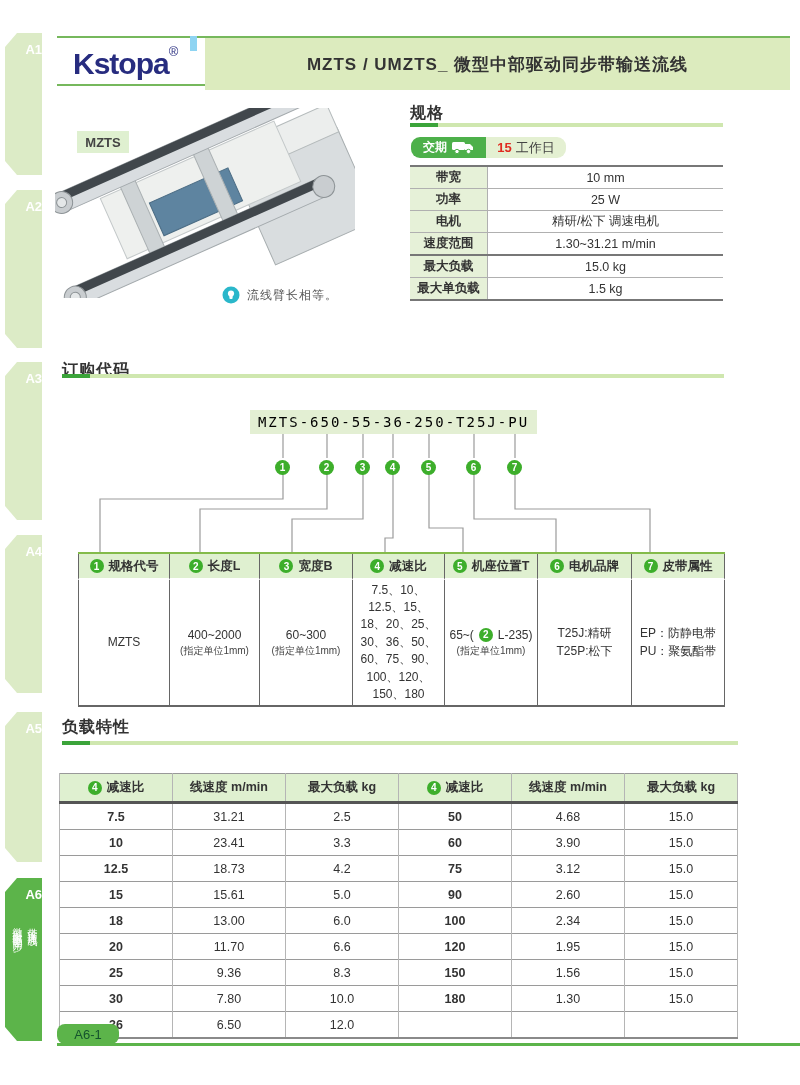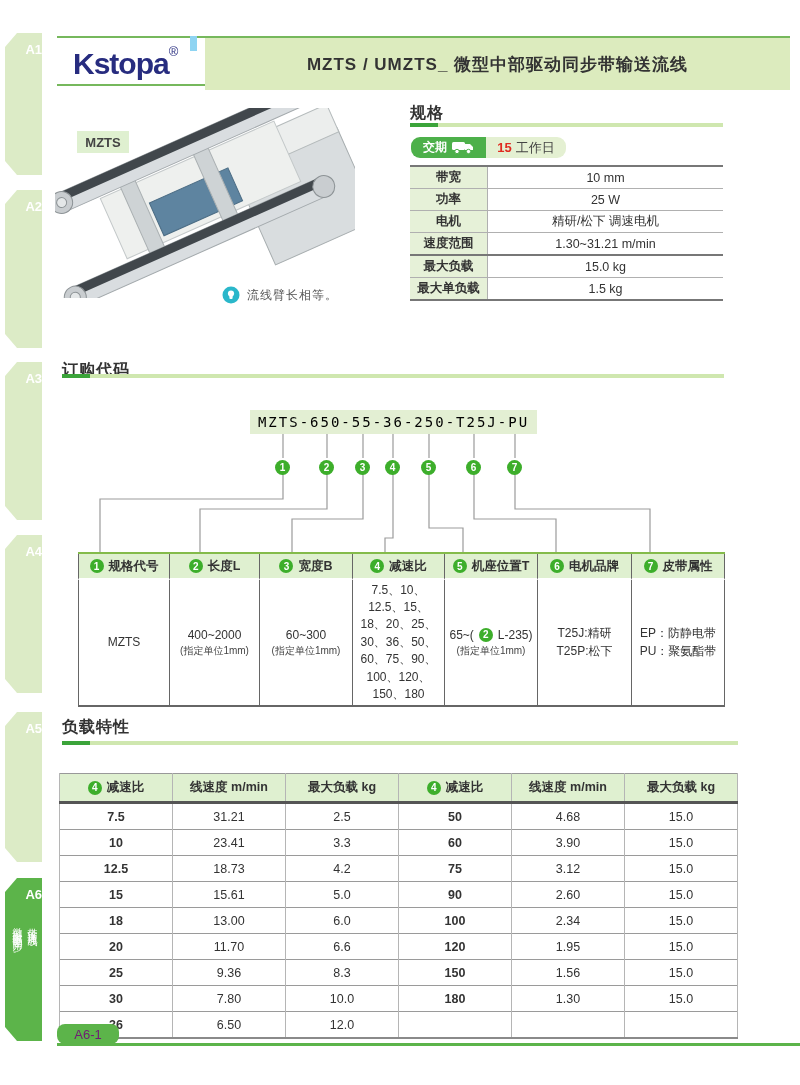--- a/index.html
+++ b/index.html
@@ -89,21 +89,21 @@
   table.load th:first-child{border-left:1px solid #b5b5b5;}
   table.load th .hwrap{display:flex;align-items:center;justify-content:center;gap:5px;}
   table.load td{height:23px;text-align:center;font-size:12.5px;color:#333;
     border-top:1px solid #9a9a9a;border-right:1px solid #b5b5b5;}
   table.load td:first-child{border-left:1px solid #b5b5b5;}
   table.load tbody tr:first-child td{border-top:none;}
   table.load td:nth-child(1),table.load td:nth-child(4){font-weight:bold;}
 
   
   .page-badge{position:absolute;left:57px;top:1024px;width:62px;height:20px;background:#5cb44a;
-    border-radius:8px;color:#701a75;font-size:13px;display:flex;align-items:center;justify-content:center;}
+    border-radius:8px;color:#14532d;font-size:13px;display:flex;align-items:center;justify-content:center;}
   .foot-line{position:absolute;left:57px;top:1043px;width:743px;height:3px;background:#5cb44a;}
 </style>
 </head>
 <body>
 
 <div class="page">
 
   <div class="side-tab" style="top:33px;height:142px;">
     <span class="tab-label">A1</span>
     </div>

